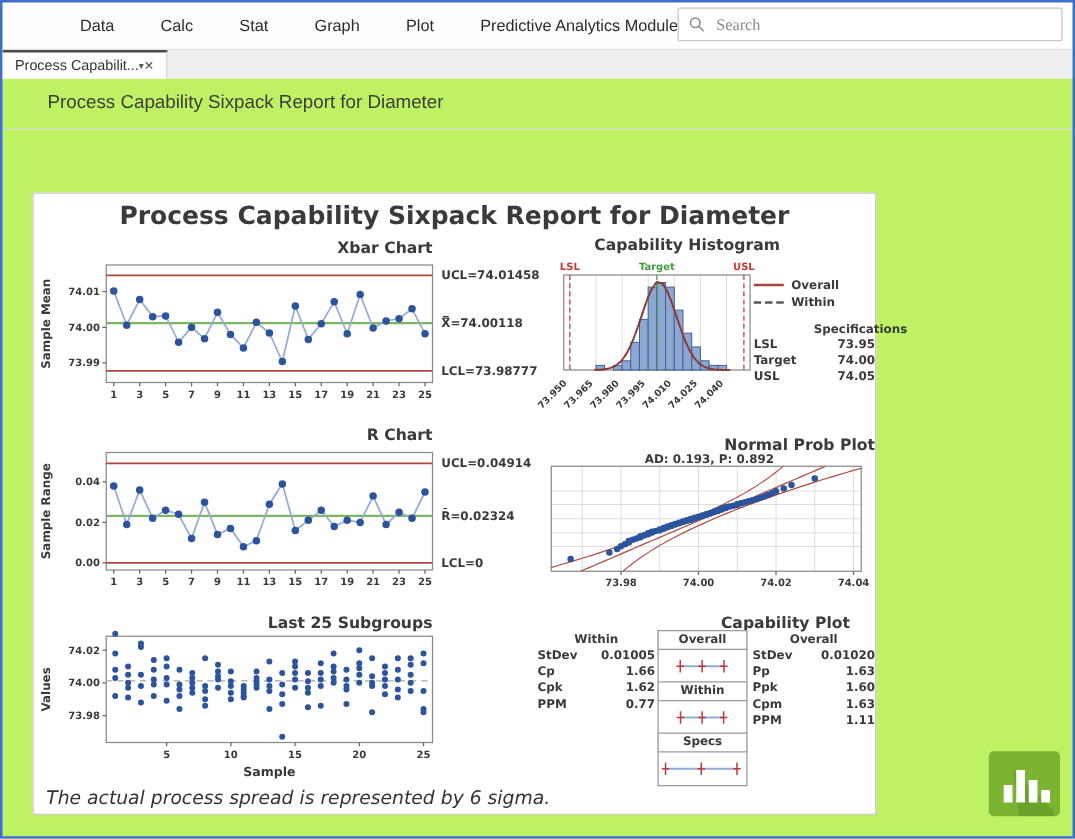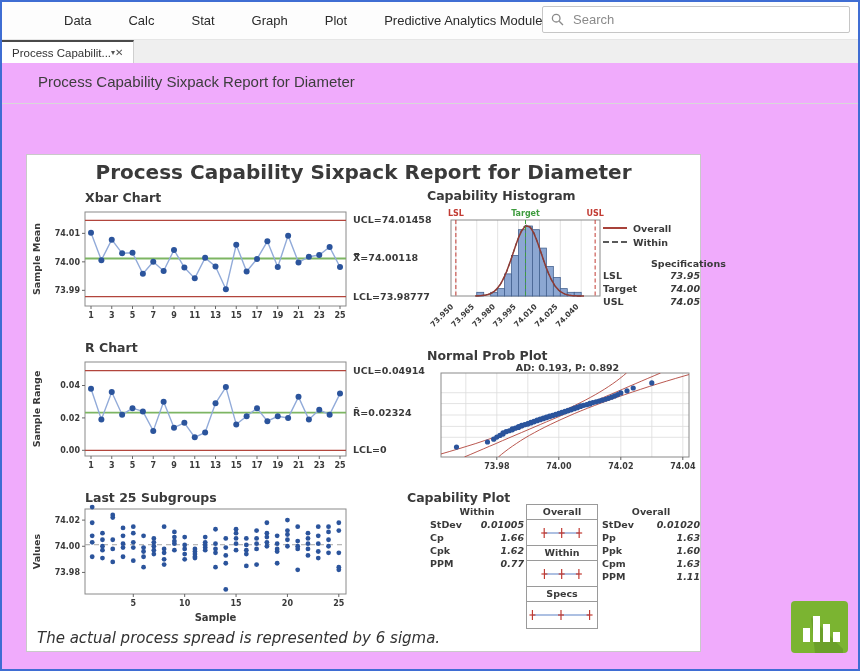--- a/index.html
+++ b/index.html
@@ -1,58 +1,58 @@
 <!DOCTYPE html>
 <html><head>
 <meta charset="utf-8">
 <style>
   html,body{margin:0;padding:0;background:#fff;}
   .window{position:relative;width:860px;height:671px;border:2px solid #3f6dd3;box-sizing:border-box;
-    background:#f0abfc;font-family:"Liberation Sans",sans-serif;overflow:hidden;}
+    background:#bef264;font-family:"Liberation Sans",sans-serif;overflow:hidden;}
   .menubar{height:37px;display:flex;align-items:center;padding-left:62px;gap:37px;position:relative;
     border-bottom:1px solid #e6e6e6;background:#fdfdfd;}
   .menu-item{font-size:13px;color:#2b2b2b;white-space:nowrap;cursor:default;}
   .searchbox{position:absolute;right:8px;top:4px;width:308px;height:27px;border:1px solid #c6c6c6;
     border-radius:2px;display:flex;align-items:center;padding:0 8px;gap:7px;background:#fff;box-sizing:border-box;}
-  .searchbox input{border:none;outline:none;flex:1;font-size:13px;color:#333;font-family:Liberation Sans, sans-serif;background:transparent;}
+  .searchbox input{border:none;outline:none;flex:1;font-size:13px;color:#333;font-family:Liberation Serif, serif;background:transparent;}
   .searchbox input::placeholder{color:#8a8a8a;}
   .tabbar{height:23px;background:#efefef;display:flex;align-items:stretch;}
   .tab{display:inline-flex;align-items:center;background:#fff;border-top:2px solid #4a4a4a;
     border-right:1px solid #cfcfcf;padding:0 10px;font-size:11.5px;color:#333;box-sizing:border-box;}
   .tab .caret{font-size:8px;color:#555;}
   .tab .close{font-size:10px;color:#555;}
   .worksheet{margin:9px 0 0 36px;display:flex;align-items:center;gap:6px;font-size:11.5px;color:#4a4a4a;}
   .doctitle{margin:10px 0 0 36px;font-size:15px;color:#3d3d3d;}
   .divider{margin-top:13px;border-bottom:1px solid #d8d8d8;}
   .report{position:absolute;left:24px;top:152px;width:673px;height:496px;border:1px solid #c9c9c9;
     background:#fff;font-family:"DejaVu Sans",sans-serif;}
   .report > svg{position:absolute;}
   .rtitle{position:absolute;top:5px;left:0;width:100%;text-align:center;font-size:20px;font-weight:700;color:#3a3a3a;}
-  .ctitle{position:absolute;font-size:12.5px;font-weight:700;color:#3a3a3a;text-align:left;}
+  .ctitle{position:absolute;font-size:12.5px;font-weight:700;color:#3a3a3a;text-align:right;}
   #t-xbar{left:58px;top:35px;width:261px;}
   #t-hist{left:400px;top:33px;width:197px;}
   #t-r{left:58px;top:185px;width:261px;}
   #t-prob{left:400px;top:193px;width:273px;}
   .prob-sub{position:absolute;left:404px;top:207px;width:273px;text-align:center;font-size:9.5px;font-weight:600;color:#3a3a3a;}
   #t-last{left:58px;top:335px;width:261px;}
   #t-cap{left:380px;top:335px;width:273px;}
   #xbar{left:0;top:49px;width:420px;height:125px;}
   #rchart{left:0;top:199px;width:420px;height:125px;}
   #hist{left:400px;top:46px;width:273px;height:132px;}
   #prob{left:400px;top:216px;width:273px;height:112px;}
   #last25{left:0;top:348px;width:420px;height:140px;}
   .legend{position:absolute;left:576px;top:66px;width:97px;font-size:9.5px;color:#3a3a3a;font-weight:600;}
   .lrow{display:flex;align-items:center;gap:6px;height:14px;}
   .sw{width:24px;height:0;}
   .sw-solid{border-top:2.5px solid #a8423a;}
   .sw-dash{border-top:2.5px dashed #5a5a5a;}
   .spec-head{margin-top:9px;font-weight:700;margin-left:48px;}
   table.stats{border-collapse:collapse;width:100%;font-size:9.5px;color:#3a3a3a;font-weight:600;}
   table.stats td{padding:0;line-height:13px;}
-  table.stats td.v{text-align:right;font-style:italic;}
+  table.stats td.v{text-align:right;}
   .capstats{position:absolute;font-size:9.5px;font-weight:600;color:#3a3a3a;}
   #capwithin{left:403px;top:351px;width:94px;}
   #capoverall{left:575px;top:351px;width:98px;}
   .caphead{text-align:center;font-weight:700;margin-bottom:1px;}
   #capbox{position:absolute;left:499px;top:349px;width:70px;border:1px solid #9a9a9a;background:#fff;}
   .caphdr{border:1px solid #9a9a9a;margin:-1px -1px 0 -1px;text-align:center;font-size:9.5px;font-weight:700;
     color:#3a3a3a;height:14px;line-height:14px;background:#fff;}
   .capband svg{display:block;}
   .footnote{position:absolute;left:10px;top:474px;font-size:15px;font-style:italic;color:#333;}
   .logo{position:absolute;left:789px;top:599px;width:57px;height:52px;border-radius:4px;background:#7bb431;}

